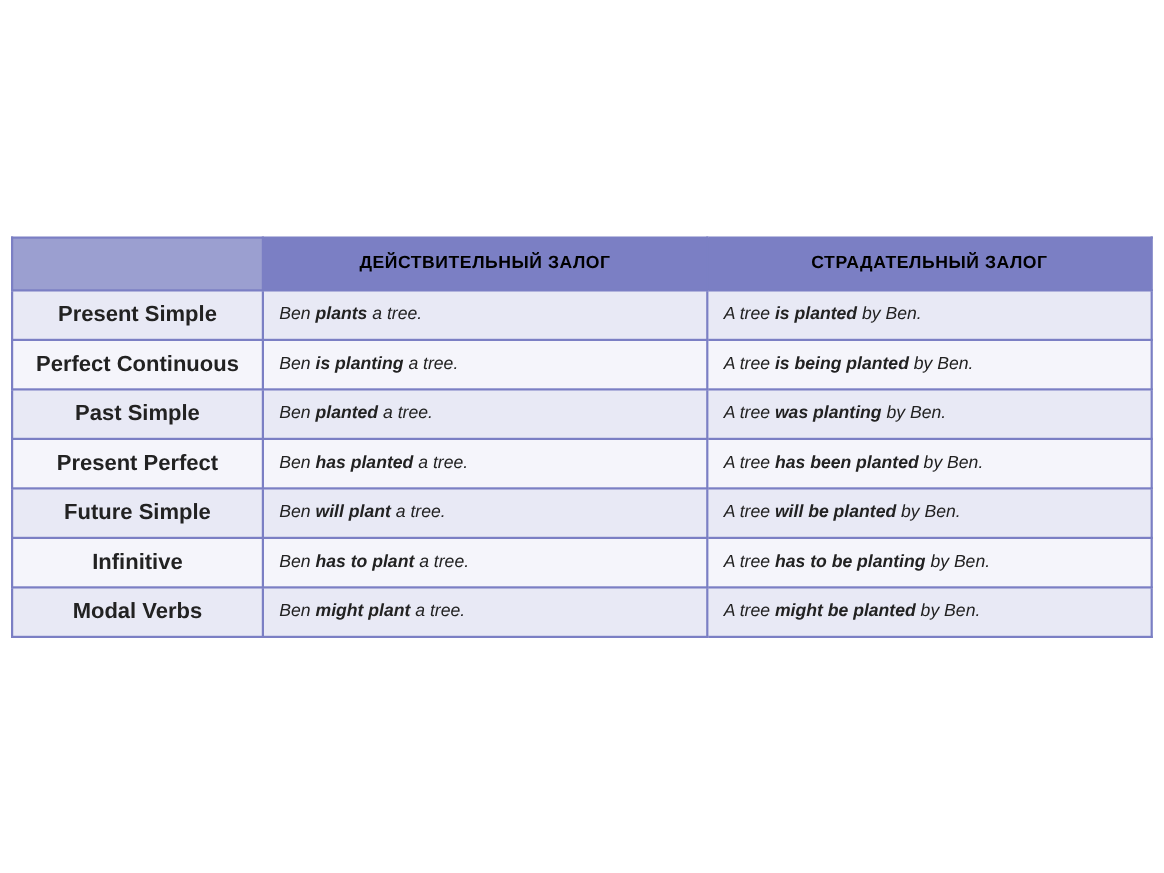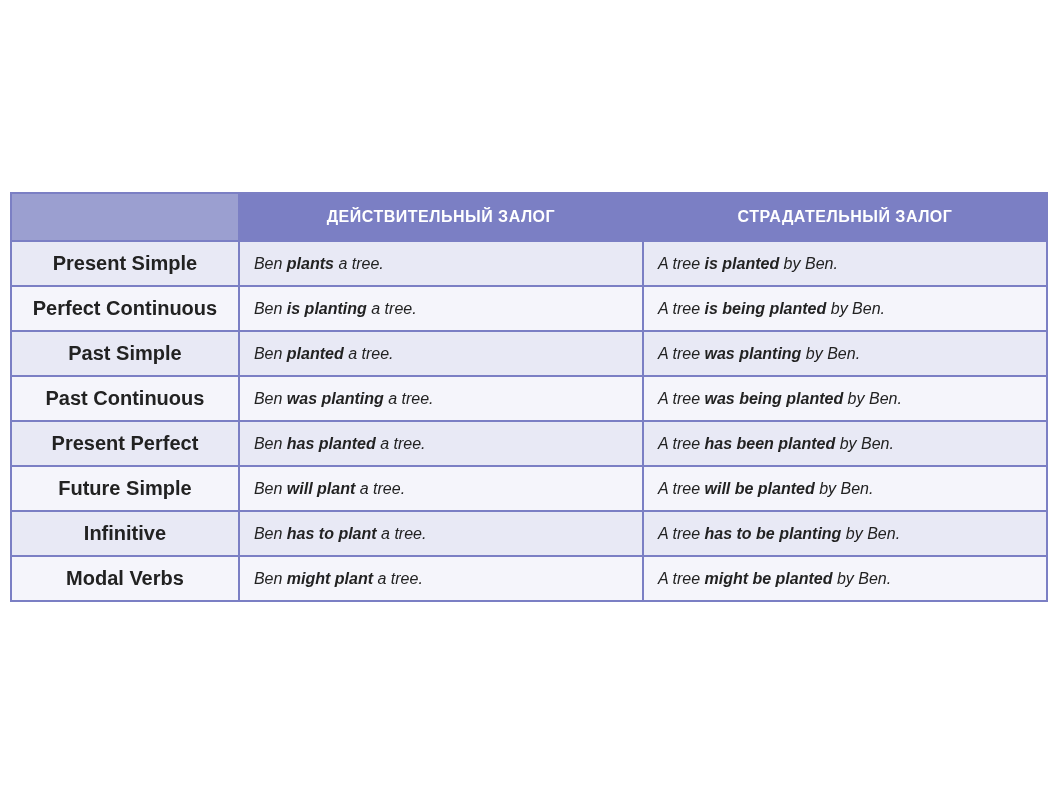--- a/index.html
+++ b/index.html
@@ -17,21 +17,21 @@
       border-collapse: collapse;
       border: 2px solid #7b7fc4;
     }
     th, td {
       border: 2px solid #7b7fc4;
       padding: 10px 14px;
       vertical-align: middle;
     }
     thead th {
       background-color: #7b7fc4;
-      color: #ffffff;
+      color: #000000;
       font-size: 16px;
       font-weight: bold;
       text-align: center;
       text-transform: uppercase;
       letter-spacing: 0.5px;
       padding: 14px 5px;
     }
     thead th:first-child {
       background-color: #9b9fd0;
       width: 22%;
@@ -87,25 +87,20 @@
         <td>Perfect Continuous</td>
         <td>Ben <span class="bold-word">is planting</span> a tree.</td>
         <td>A tree <span class="bold-word">is being planted</span> by Ben.</td>
       </tr>
       <tr>
         <td>Past Simple</td>
         <td>Ben <span class="bold-word">planted</span> a tree.</td>
         <td>A tree <span class="bold-word">was planting</span> by Ben.</td>
       </tr>
       <tr>
-        <td>Past Continuous</td>
-        <td>Ben <span class="bold-word">was planting</span> a tree.</td>
-        <td>A tree <span class="bold-word">was being planted</span> by Ben.</td>
-      </tr>
-      <tr>
         <td>Present Perfect</td>
         <td>Ben <span class="bold-word">has planted</span> a tree.</td>
         <td>A tree <span class="bold-word">has been planted</span> by Ben.</td>
       </tr>
       <tr>
         <td>Future Simple</td>
         <td>Ben <span class="bold-word">will plant</span> a tree.</td>
         <td>A tree <span class="bold-word">will be planted</span> by Ben.</td>
       </tr>
       <tr>

